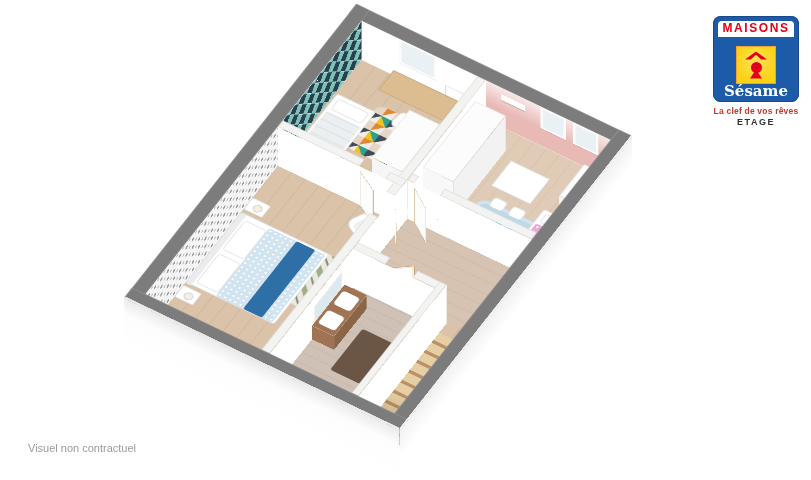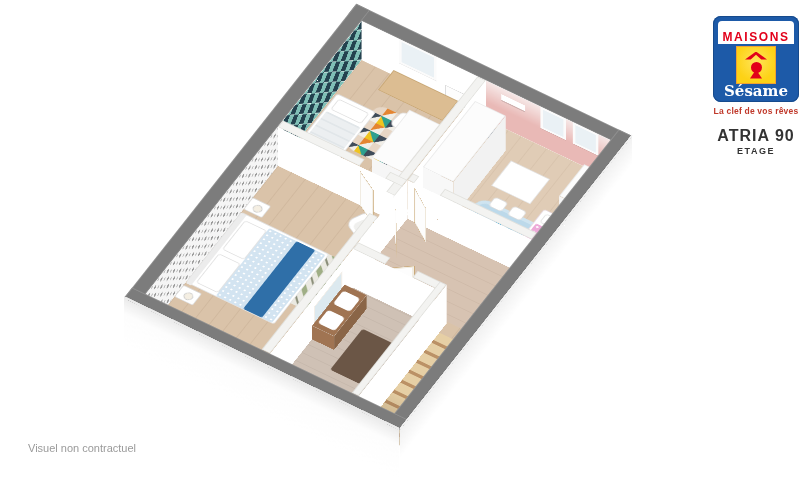--- a/index.html
+++ b/index.html
@@ -69,22 +69,22 @@
   .stairs-steps { position:absolute; left:0; right:0; top:16px; bottom:0;
       background: linear-gradient(to bottom, rgba(60,40,20,0) 55%, rgba(60,40,20,.30)),
       repeating-linear-gradient(to bottom, var(--stair-a) 0 11px, var(--stair-b) 11px 15px); }
 
   .pillow { position:absolute; background:#fff; border:1px solid #e3e3e3; border-radius:3px; }
 
   
   .brand { position:absolute; left:706px; top:16px; width:100px; text-align:center; }
   .logo-box { position:relative; width:86px; height:86px; margin:0 auto; background:var(--logo-blue);
               border-radius:8px; box-shadow:0 0 0 1px #164a8c inset; }
-  .logo-white { position:absolute; left:5px; right:5px; top:5px; height:23px; background:#fff;
-                border-radius:4px 4px 0 0; display:flex; align-items:flex-end; justify-content:center; }
+  .logo-white { position:absolute; left:5px; right:5px; top:5px; height:16px; background:#fff;
+                border-radius:4px 4px 0 0; display:flex; align-items:flex-start; justify-content:center; }
   .logo-maisons { color:var(--logo-red); font-weight:bold; font-size:12px; letter-spacing:1.6px; }
   .logo-yellow { position:absolute; left:23px; top:30px; width:40px; height:38px;
                  background: radial-gradient(circle at 50% 40%, #ffe45a, var(--logo-yellow) 70%);
                  border:1px solid var(--yellow-edge); display:flex; flex-direction:column;
                  align-items:center; justify-content:center; }
   .roof { width:22px; height:8px; background:var(--logo-red);
           clip-path: polygon(50% 0, 100% 100%, 74% 100%, 50% 42%, 26% 100%, 0 100%); }
   .keyhead { width:11px; height:11px; border-radius:50%; background:var(--logo-red); margin-top:2px; }
   .keystem { width:12px; height:9px; background:var(--logo-red); margin-top:-3px;
              clip-path: polygon(50% 0, 100% 100%, 0 100%); }
@@ -225,18 +225,17 @@
         <span class="logo-maisons">MAISONS</span>
       </div>
       <div class="logo-yellow">
         <div class="roof"></div>
         <div class="keyhead"></div>
         <div class="keystem"></div>
       </div>
       <div class="logo-script">Sésame</div>
     </div>
     <div class="tagline">La clef de vos rêves</div>
-    <div class="model">ATRIA 90</div>
     <div class="level">ETAGE</div>
   </div>
 
   <div class="disclaimer">Visuel non contractuel</div>
 </div>
 
 </body></html>

